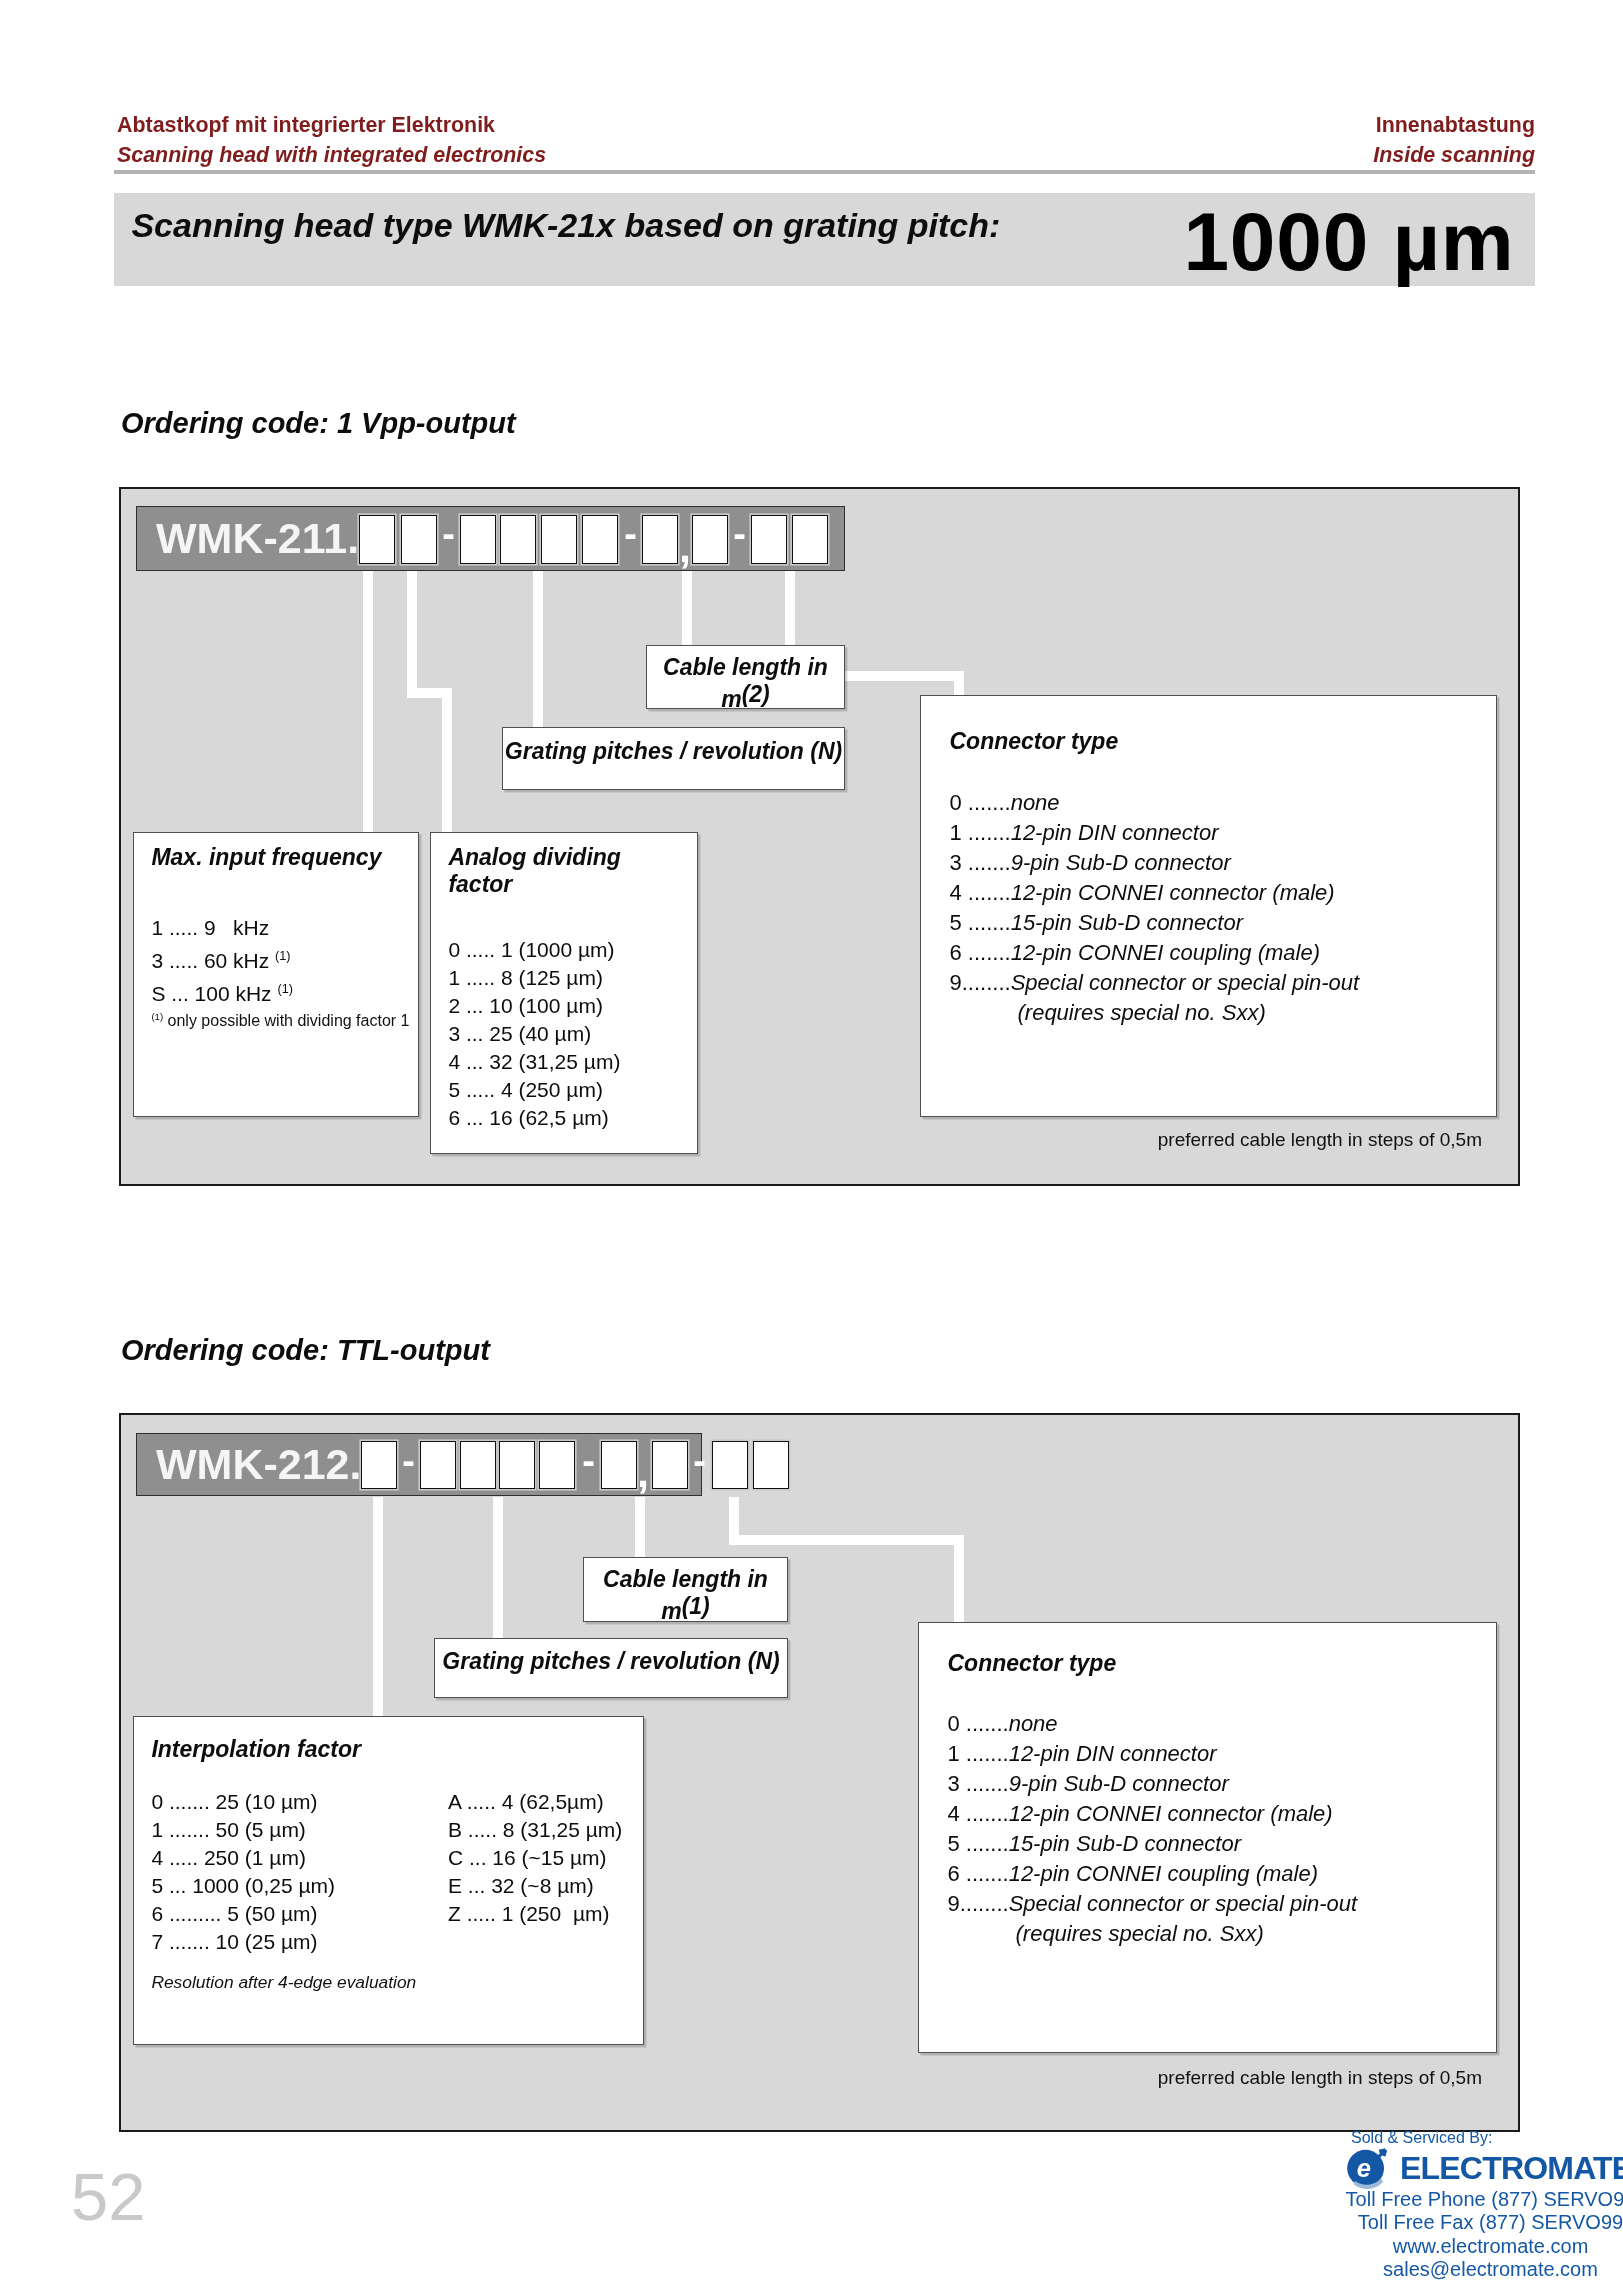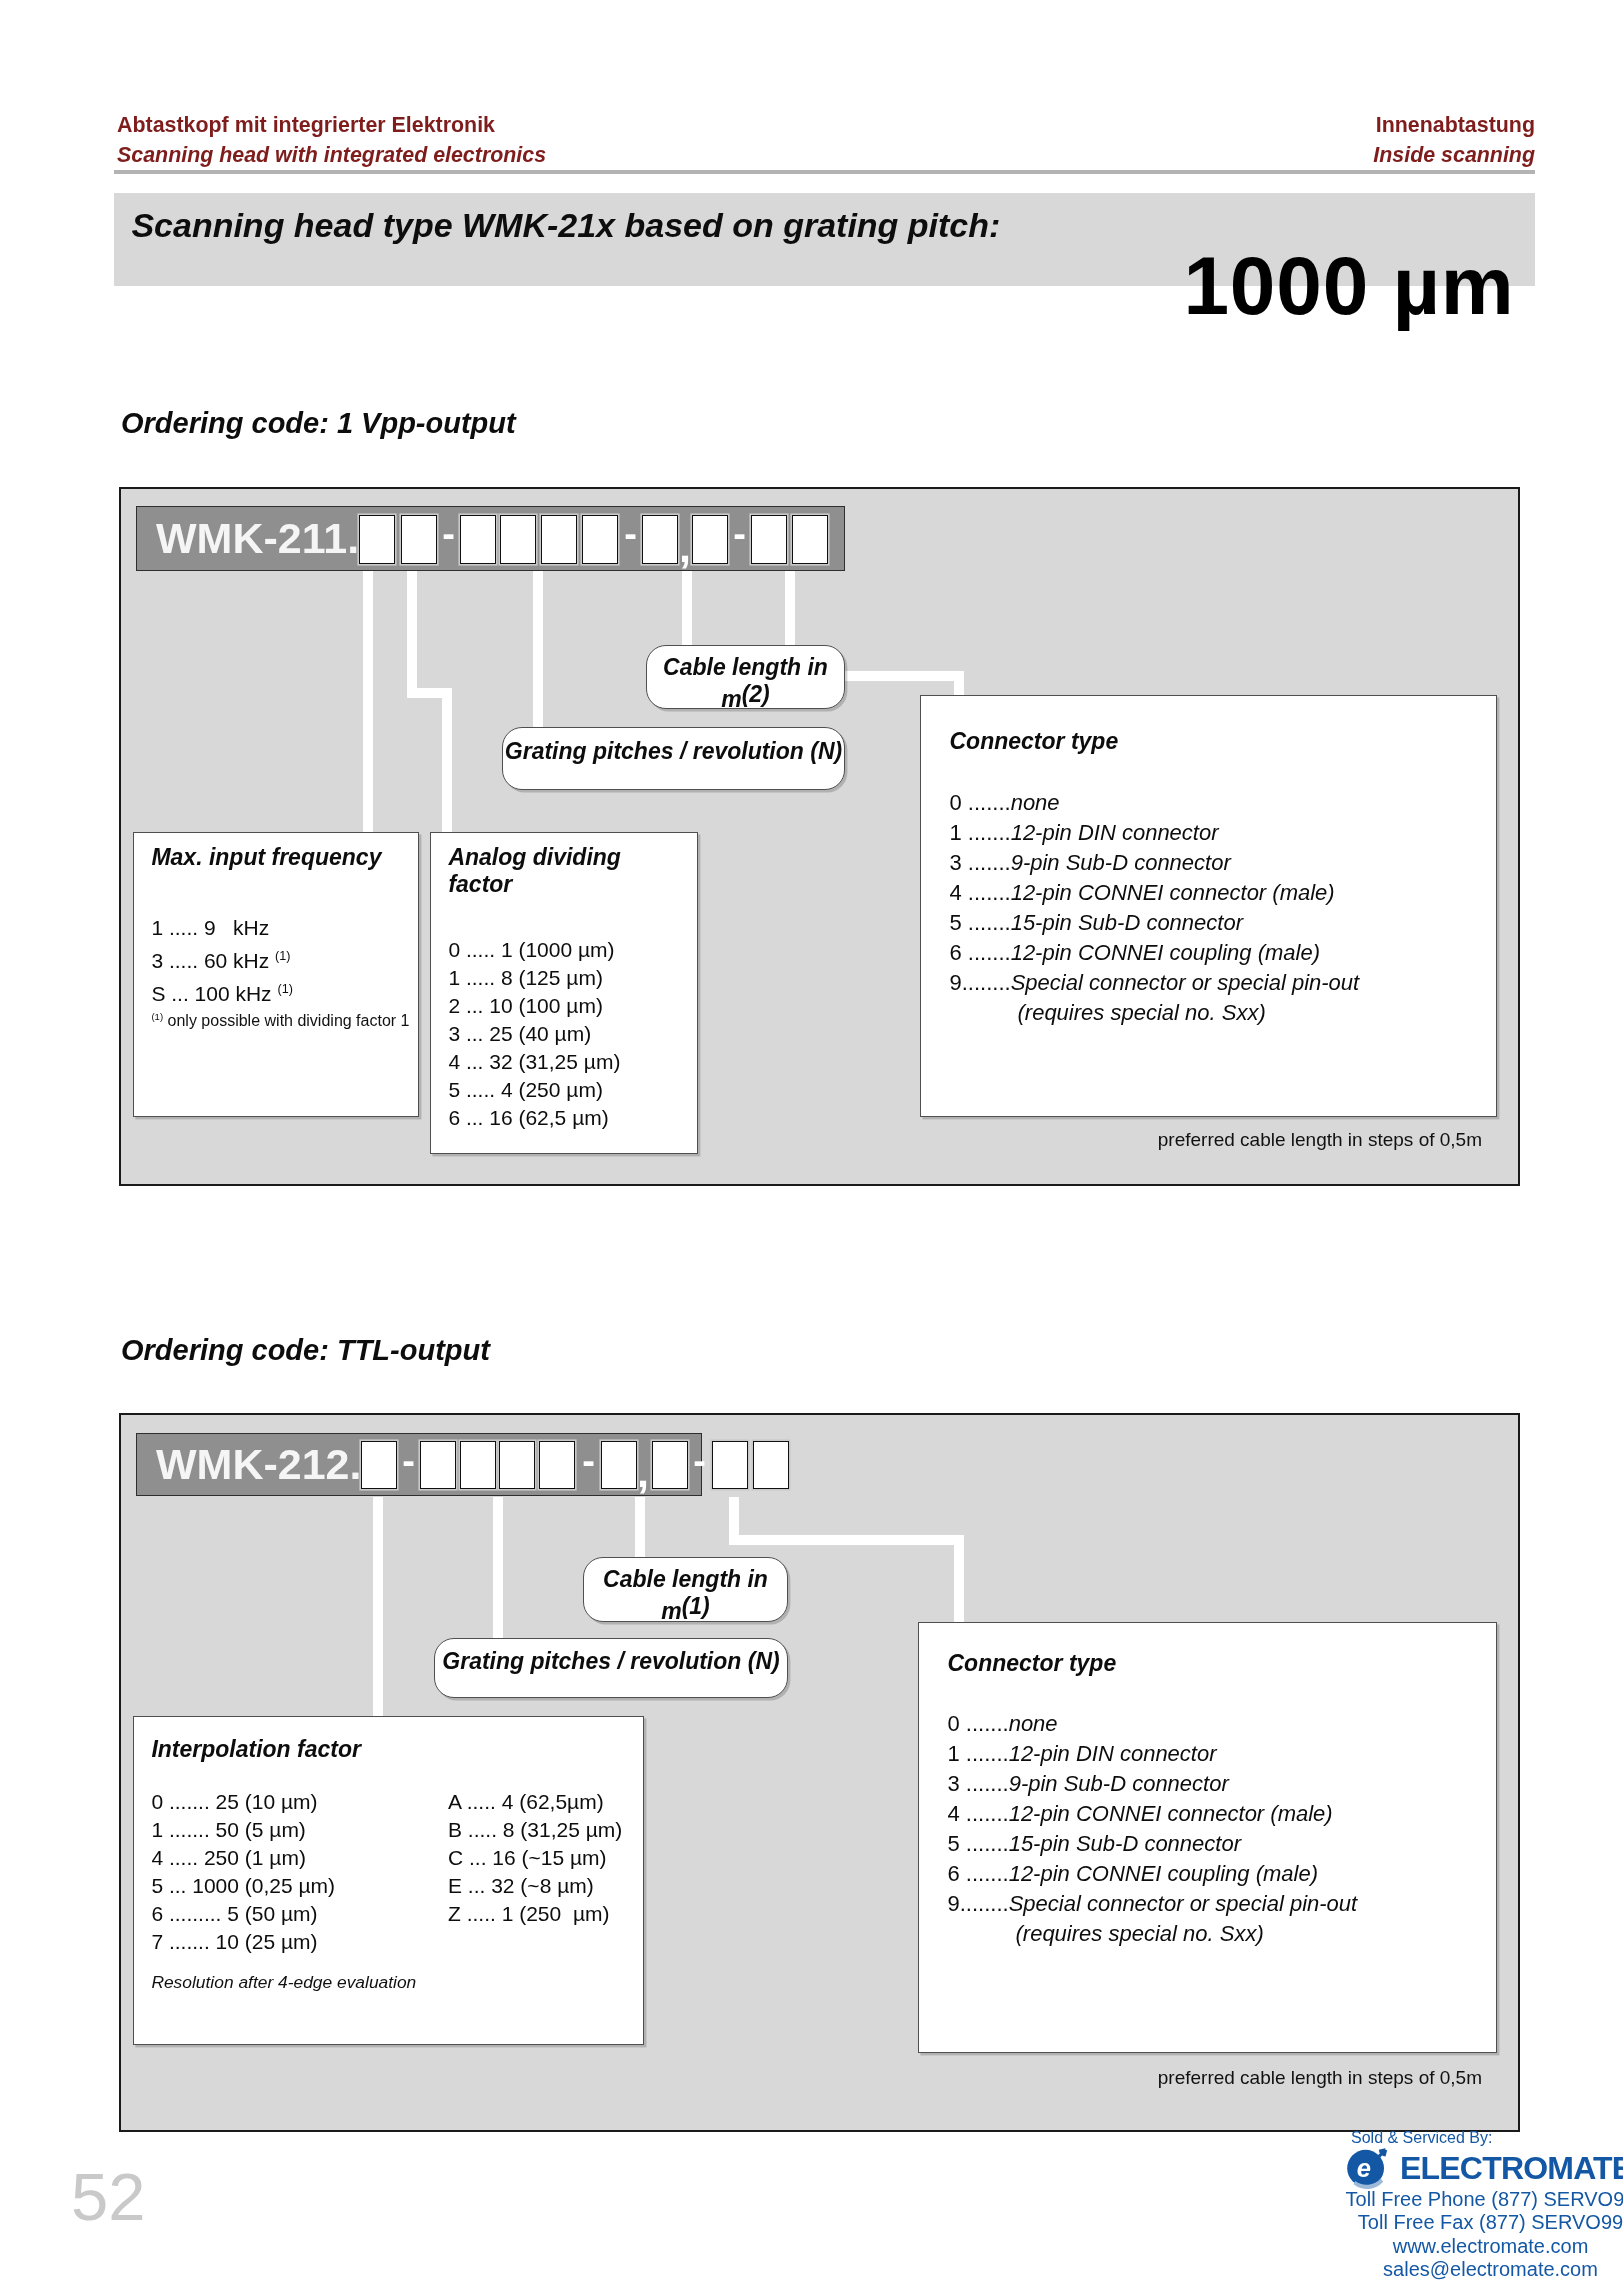--- a/index.html
+++ b/index.html
@@ -4,32 +4,32 @@
 <style>
   html,body{margin:0;padding:0;background:#ffffff;}
   body{font-family:"Liberation Sans", sans-serif;color:#111;}
   #page{position:relative;width:1623px;height:2295px;background:#fff;overflow:hidden;}
   .abs{position:absolute;}
   .hdr-txt{font-size:21.4px;font-weight:bold;color:#7f1d1d;line-height:25px;}
   .hdr-it{font-style:italic;}
   .rule{position:absolute;background:#b3b3b3;}
   .banner{position:absolute;background:#d8d8d8;}
   .banner-label{position:absolute;font-size:34px;font-weight:bold;font-style:italic;color:#0d0d0d;}
-  .banner-pitch{position:absolute;font-size:82px;font-weight:bold;color:#000;letter-spacing:0.8px;margin-top:44px;}
+  .banner-pitch{position:absolute;font-size:82px;font-weight:bold;color:#000;letter-spacing:0.8px;}
   .sec-head{position:absolute;font-size:29px;font-weight:bold;font-style:italic;color:#0d0d0d;}
   .panel{position:absolute;left:119px;width:1401px;background:#d8d8d8;border:2.4px solid #1a1a1a;box-sizing:border-box;}
   .codebar{position:absolute;background:#8f8f8f;border:1.6px solid #2e2e2e;box-sizing:border-box;}
   .codebar-label{position:absolute;left:19px;top:0;color:#f5f5f5;font-weight:bold;font-size:43px;}
   .cbox{position:absolute;width:36px;background:#fff;border:1.6px solid #101010;box-shadow:0 0 0 1.6px #c9c9c9;box-sizing:border-box;}
   .csep{position:absolute;color:#fff;font-weight:bold;font-size:38px;width:19px;text-align:center;}
   .ccomma{position:absolute;color:#fff;font-weight:bold;font-size:43px;width:16px;text-align:center;}
   .cline{position:absolute;background:#ffffff;}
   .lbox{position:absolute;background:#fff;border:1.6px solid #4f4f4f;box-shadow:2.4px 2.4px 0 rgba(0,0,0,0.18);box-sizing:border-box;}
   .boxtitle{font-weight:bold;font-style:italic;font-size:23px;color:#0d0d0d;}
-  .ctr{text-align:center;border-radius:20px;}
+  .ctr{text-align:center;}
   .opt{white-space:pre;font-size:21px;line-height:28px;color:#0d0d0d;}
   .copt{white-space:pre;font-size:22px;line-height:30px;color:#0d0d0d;}
   .copt .lab{font-style:italic;}
   .copt .cont{display:block;font-style:italic;padding-left:68px;}
   .copt .cont:empty{display:none;}
   sup{font-size:60%;vertical-align:super;}
   .fnote{position:absolute;font-size:16px;color:#111;}
   .pref-note{position:absolute;font-size:19px;color:#111;}
   .page-num{position:absolute;font-size:67px;color:#c9c9c9;}
   .em-blue{color:#1458a5;}

